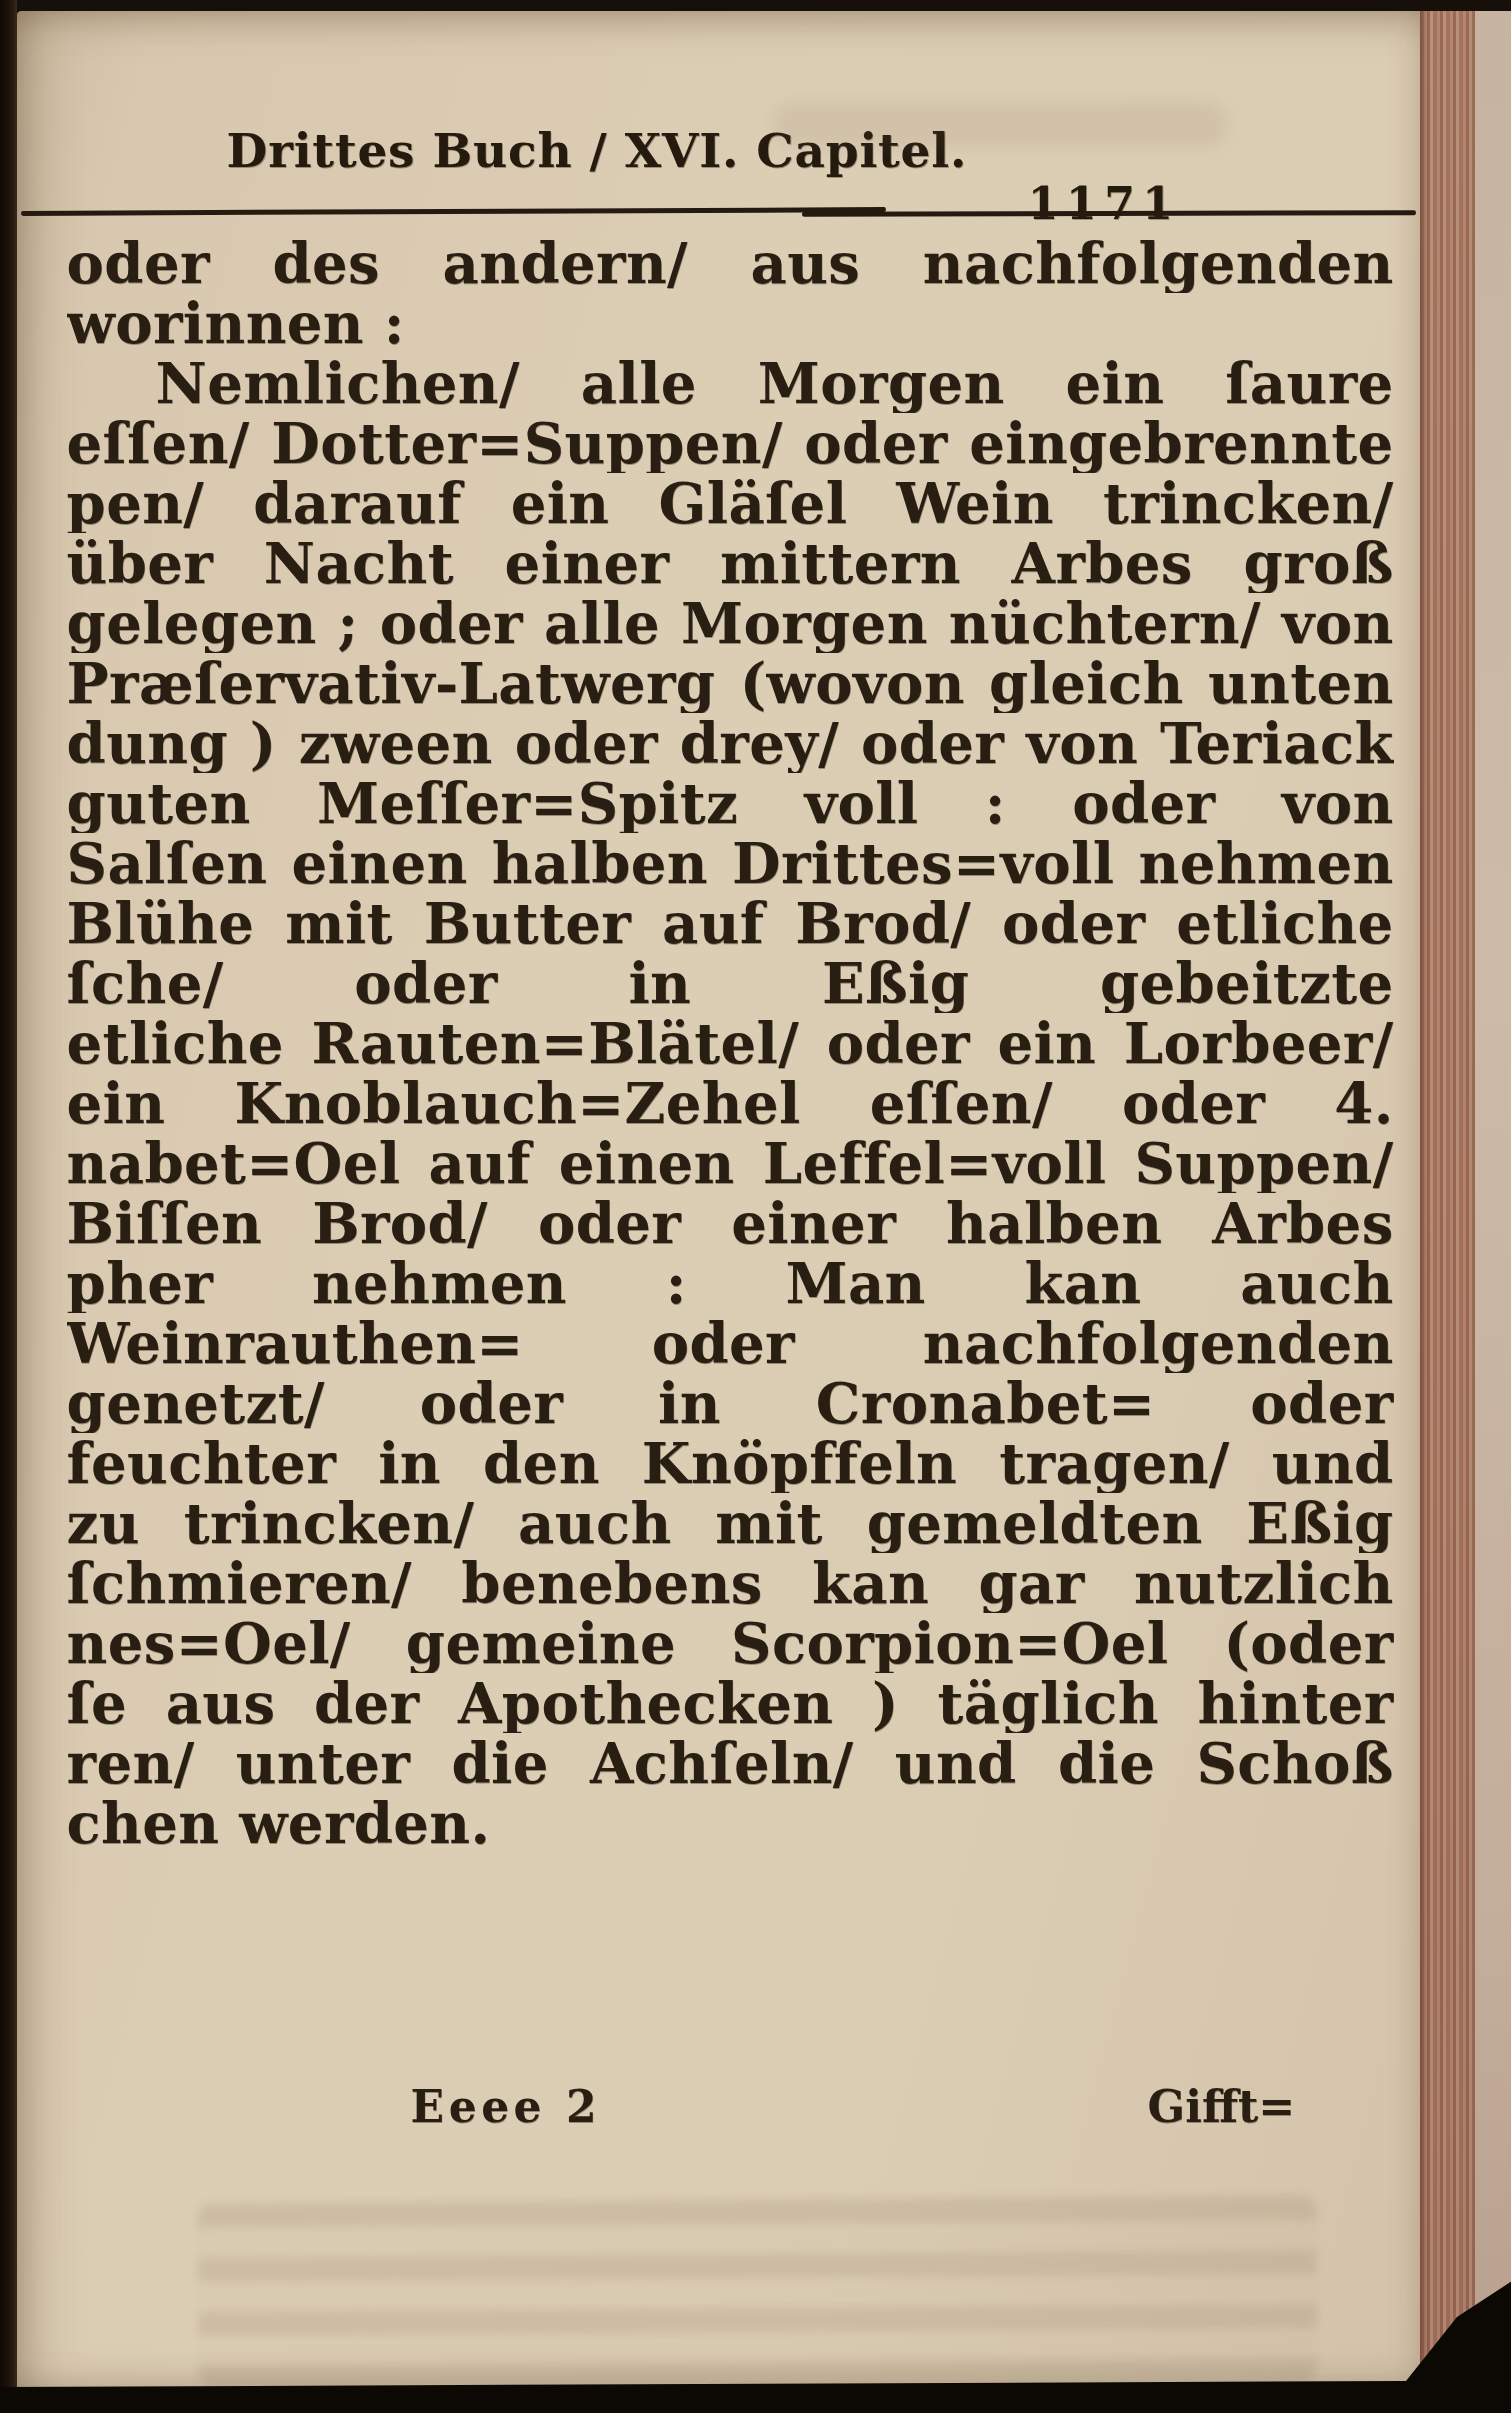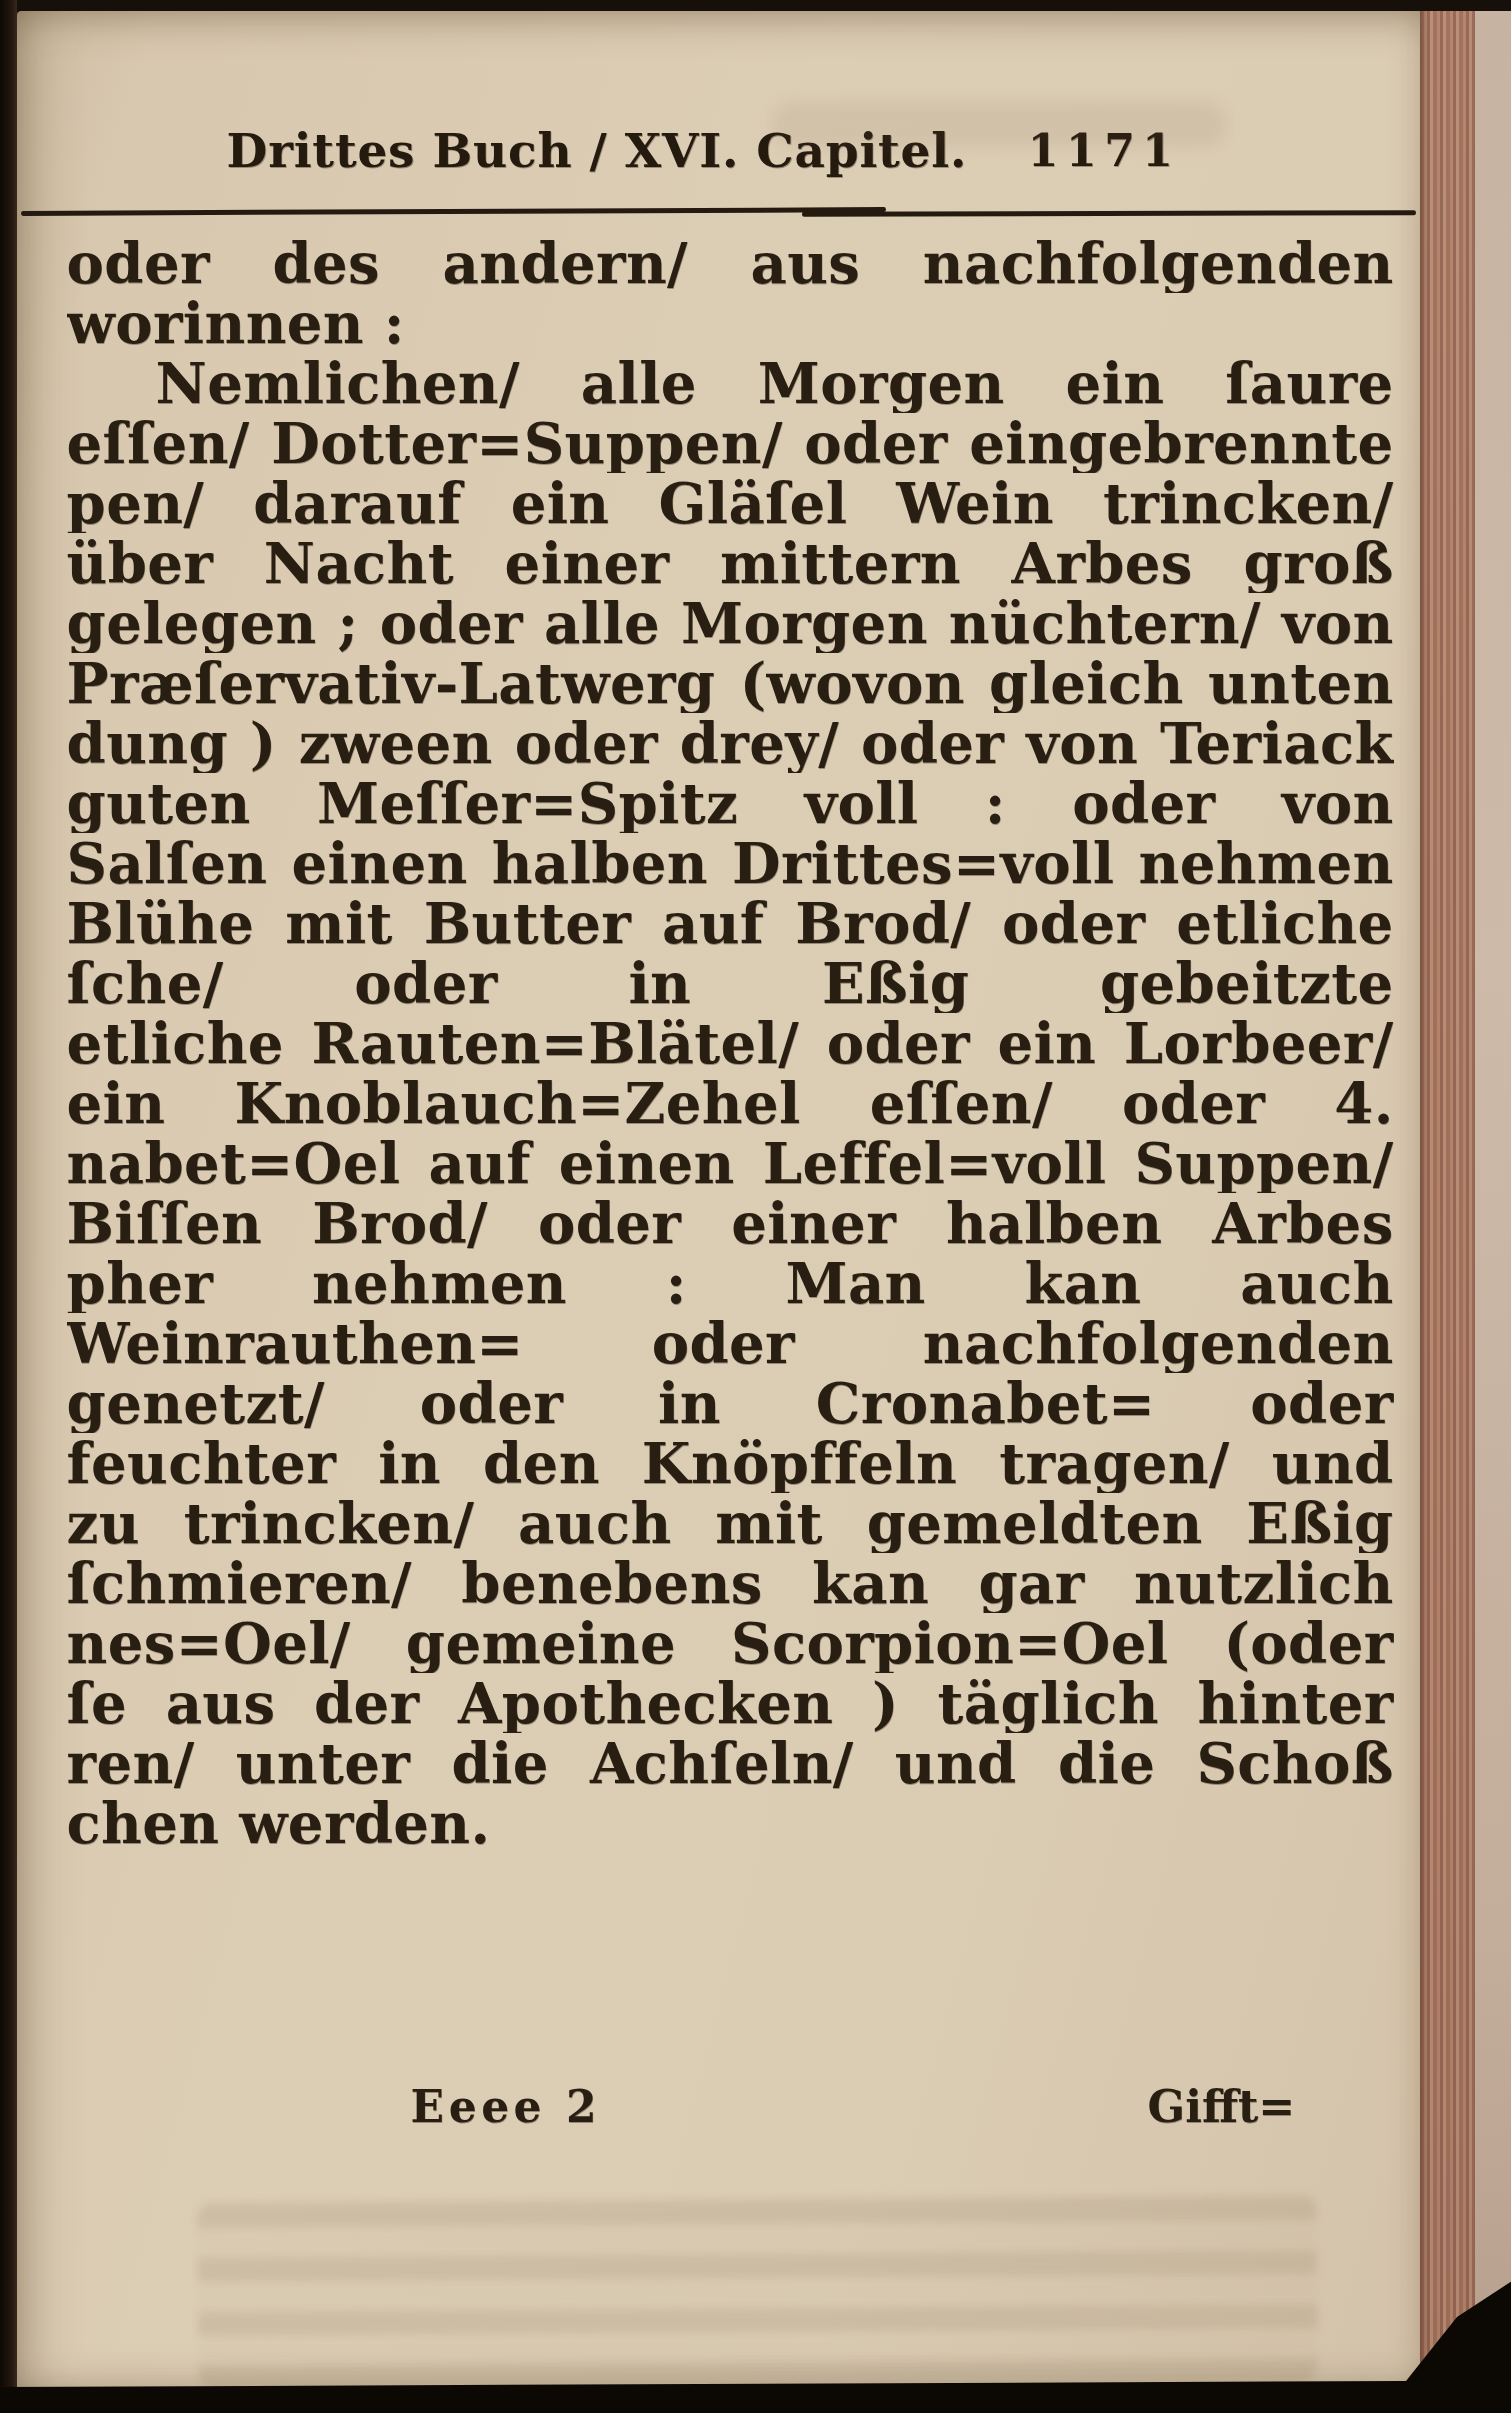--- a/index.html
+++ b/index.html
@@ -20,22 +20,23 @@
       inset 35px 0 53px -26px rgba(92,70,44,.38),
       inset -13.6px 0 33px -13.6px rgba(150,112,82,.28),
       inset 0 26px 45px -26px rgba(92,70,44,.45),
       inset 0 -23px 45px -29px rgba(92,70,44,.35);
     border-radius:4.5px 0 0 0;
   }
 
   
   .header{
     position:absolute;top:112px;left:0;width:100%;
-    display:flex;align-items:center;
+    display:flex;align-items:flex-start;
     color:#241a0e;
+    flex-direction:column;
   }
   .running-title{
     margin-left:210px;
     font-size:47px;font-weight:bold;letter-spacing:0.8px;
     text-shadow:0.8px 0.8px 0 rgba(36,26,14,.35);
   }
   .page-number{
     margin-left:auto;margin-right:240px;
     font-size:44px;font-weight:bold;letter-spacing:7.6px;
     text-shadow:0.8px 0.8px 0 rgba(36,26,14,.35);

